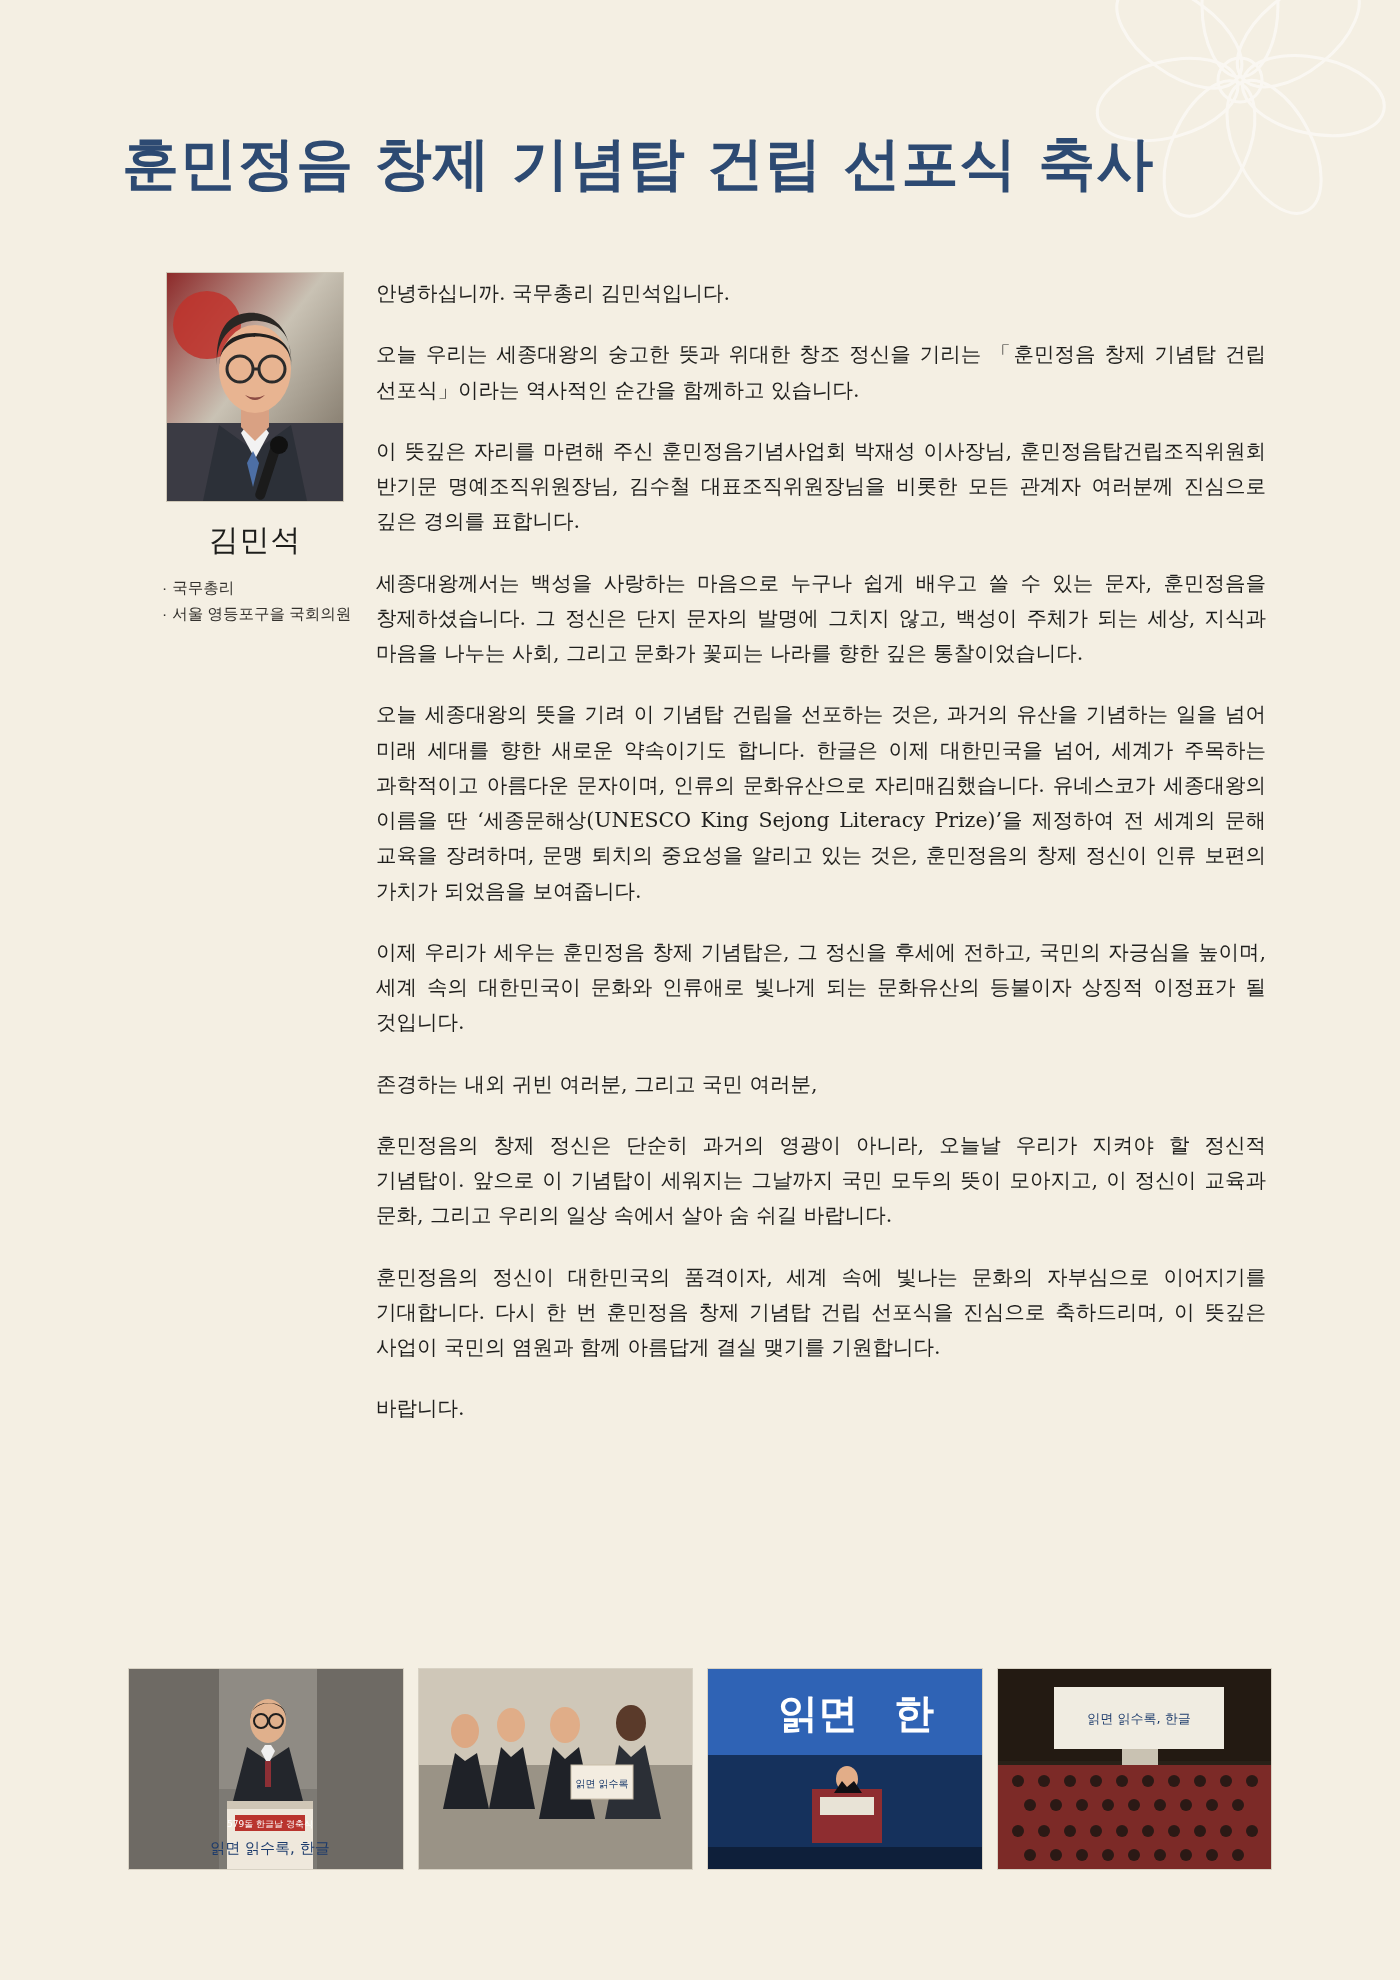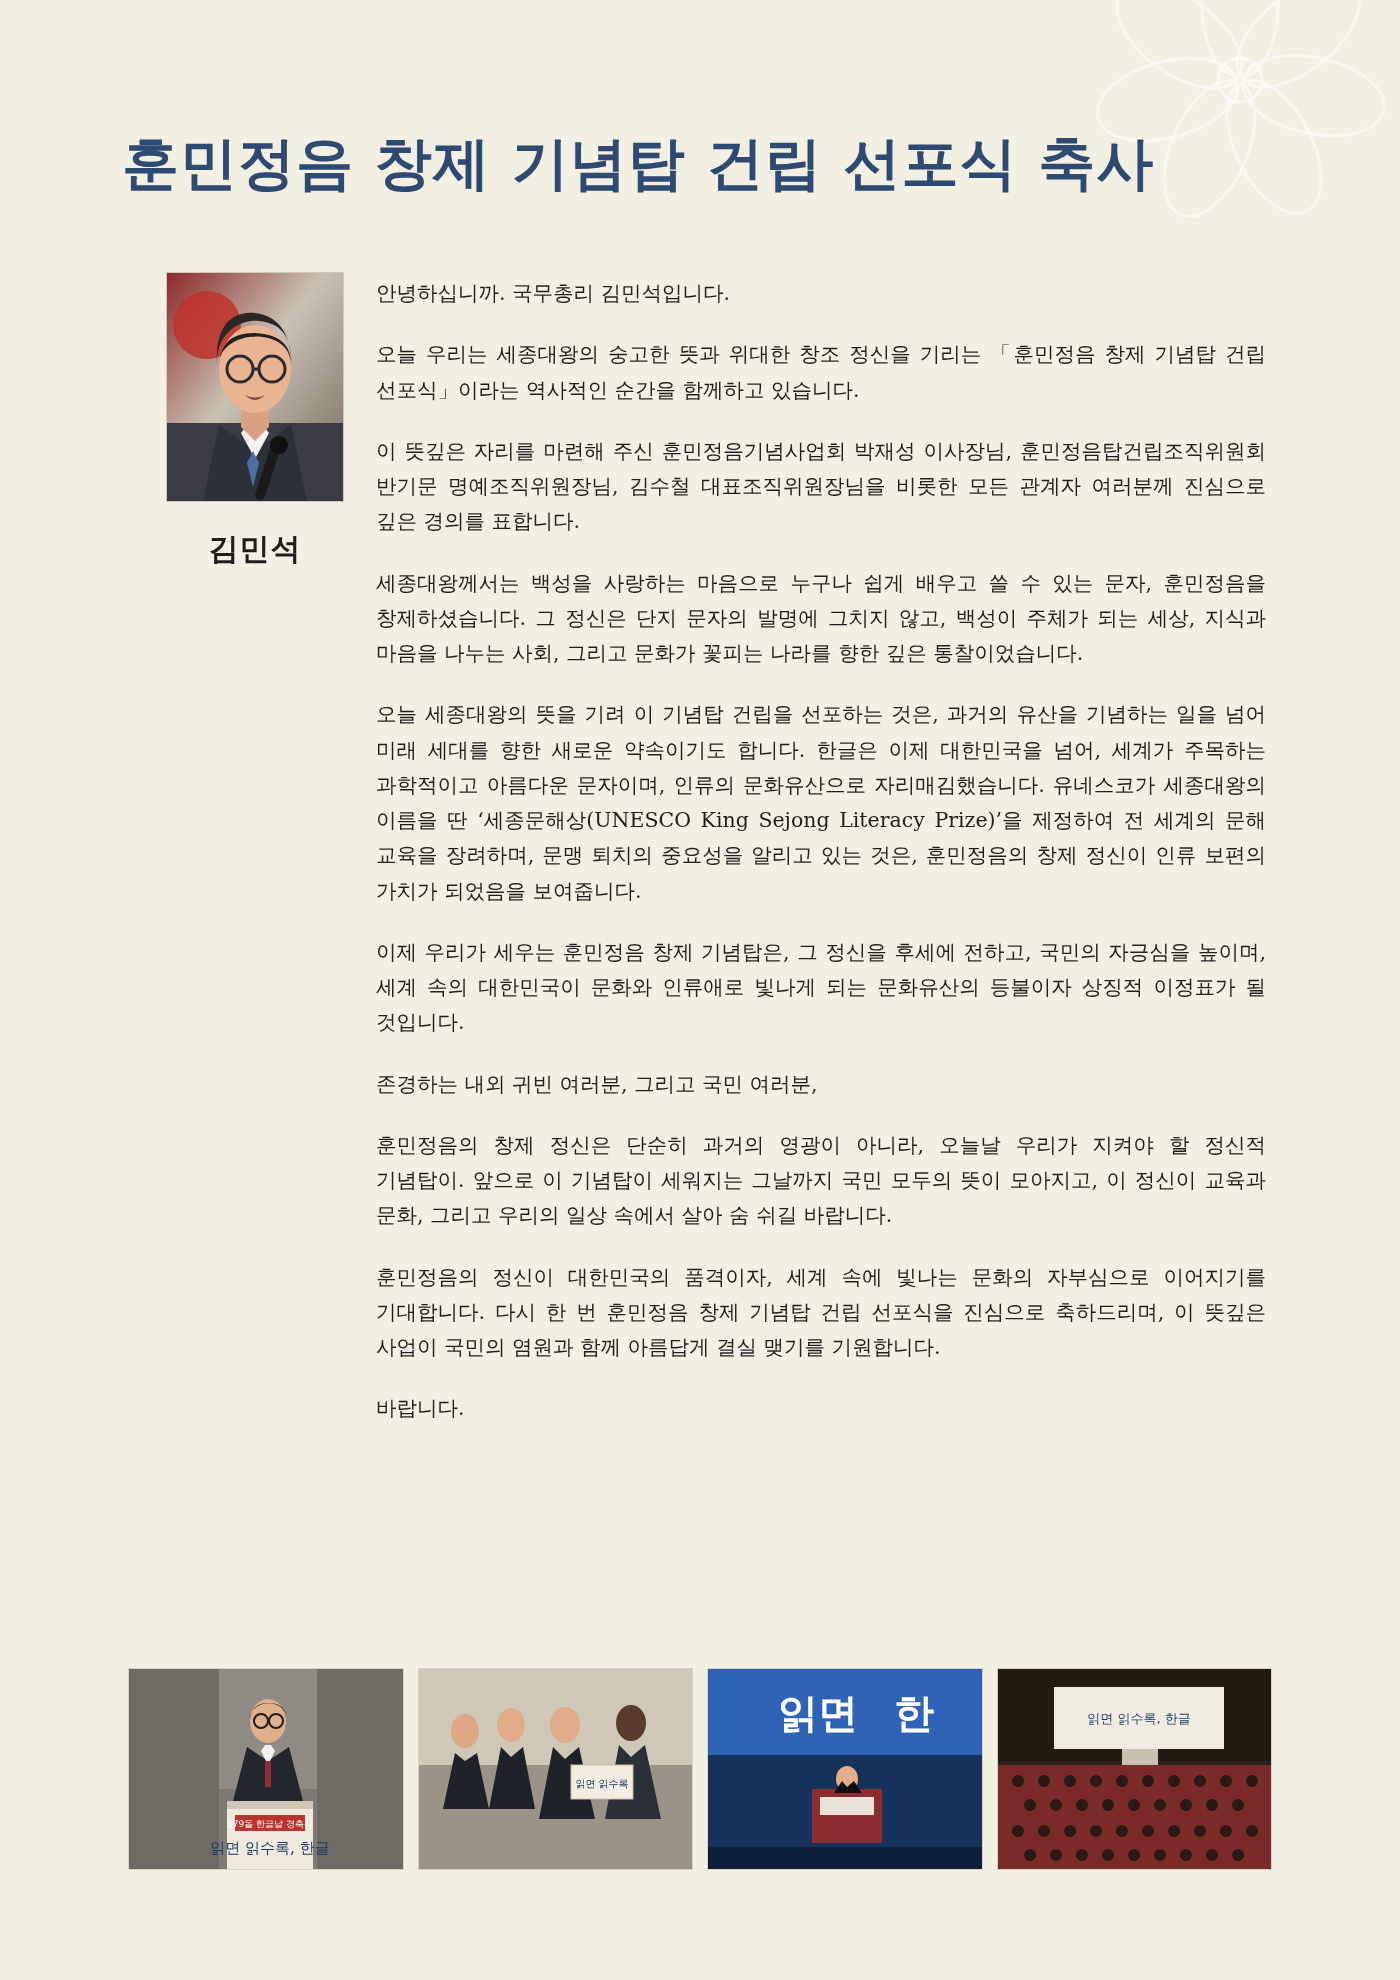--- a/index.html
+++ b/index.html
@@ -59,24 +59,24 @@
     height: 228px;
     margin: 0 auto;
     border: 1px solid #cfc8b8;
     overflow: hidden;
     position: relative;
     background: #6d6253;
   }
   .portrait svg { display: block; }
 
   .profile-name {
-    margin-top: 27px;
+    margin-top: 18px;
     font-family: "DejaVu Serif", "Liberation Serif", serif;
     font-size: 30px;
-    font-weight: bold;
+    font-weight: normal;
     color: #1d1d1b;
     letter-spacing: 1px;
   }
   .profile-roles {
     margin-top: 14px;
     text-align: left;
     padding-left: 22px;
   }
   .profile-roles .role {
     font-size: 15.5px;
@@ -177,20 +177,24 @@
         <circle cx="105" cy="96" r="13" fill="none" stroke="#2b2b2b" stroke-width="3"></circle>
         <line x1="86" y1="96" x2="92" y2="96" stroke="#2b2b2b" stroke-width="3"></line>
 
         <path d="M78 122 q10 10 20 0 q-10 5 -20 0 z" fill="#8c4b43"></path>
 
         <rect x="96" y="168" width="10" height="60" rx="5" fill="#1b1b1b" transform="rotate(18 101 198)"></rect>
         <circle cx="112" cy="172" r="9" fill="#111"></circle>
       </svg>
     </div>
     <div class="profile-name">김민석</div>
+    <div class="profile-roles">
+      <div class="role">국무총리</div>
+      <div class="role">서울 영등포구을 국회의원</div>
+    </div>
   </div>
 
   <div class="speech">
     <p>안녕하십니까. 국무총리 김민석입니다.</p>
     <p>오늘 우리는 세종대왕의 숭고한 뜻과 위대한 창조 정신을 기리는 「훈민정음 창제 기념탑 건립 선포식」이라는 역사적인 순간을 함께하고 있습니다.</p>
     <p>이 뜻깊은 자리를 마련해 주신 훈민정음기념사업회 박재성 이사장님, 훈민정음탑건립조직위원회 반기문 명예조직위원장님, 김수철 대표조직위원장님을 비롯한 모든 관계자 여러분께 진심으로 깊은 경의를 표합니다.</p>
     <p>세종대왕께서는 백성을 사랑하는 마음으로 누구나 쉽게 배우고 쓸 수 있는 문자, 훈민정음을 창제하셨습니다. 그 정신은 단지 문자의 발명에 그치지 않고, 백성이 주체가 되는 세상, 지식과 마음을 나누는 사회, 그리고 문화가 꽃피는 나라를 향한 깊은 통찰이었습니다.</p>
     <p>오늘 세종대왕의 뜻을 기려 이 기념탑 건립을 선포하는 것은, 과거의 유산을 기념하는 일을 넘어 미래 세대를 향한 새로운 약속이기도 합니다. 한글은 이제 대한민국을 넘어, 세계가 주목하는 과학적이고 아름다운 문자이며, 인류의 문화유산으로 자리매김했습니다. 유네스코가 세종대왕의 이름을 딴 ‘세종문해상(UNESCO King Sejong Literacy Prize)’을 제정하여 전 세계의 문해 교육을 장려하며, 문맹 퇴치의 중요성을 알리고 있는 것은, 훈민정음의 창제 정신이 인류 보편의 가치가 되었음을 보여줍니다.</p>
     <p>이제 우리가 세우는 훈민정음 창제 기념탑은, 그 정신을 후세에 전하고, 국민의 자긍심을 높이며, 세계 속의 대한민국이 문화와 인류애로 빛나게 되는 문화유산의 등불이자 상징적 이정표가 될 것입니다.</p>
     <p>존경하는 내외 귀빈 여러분, 그리고 국민 여러분,</p>

